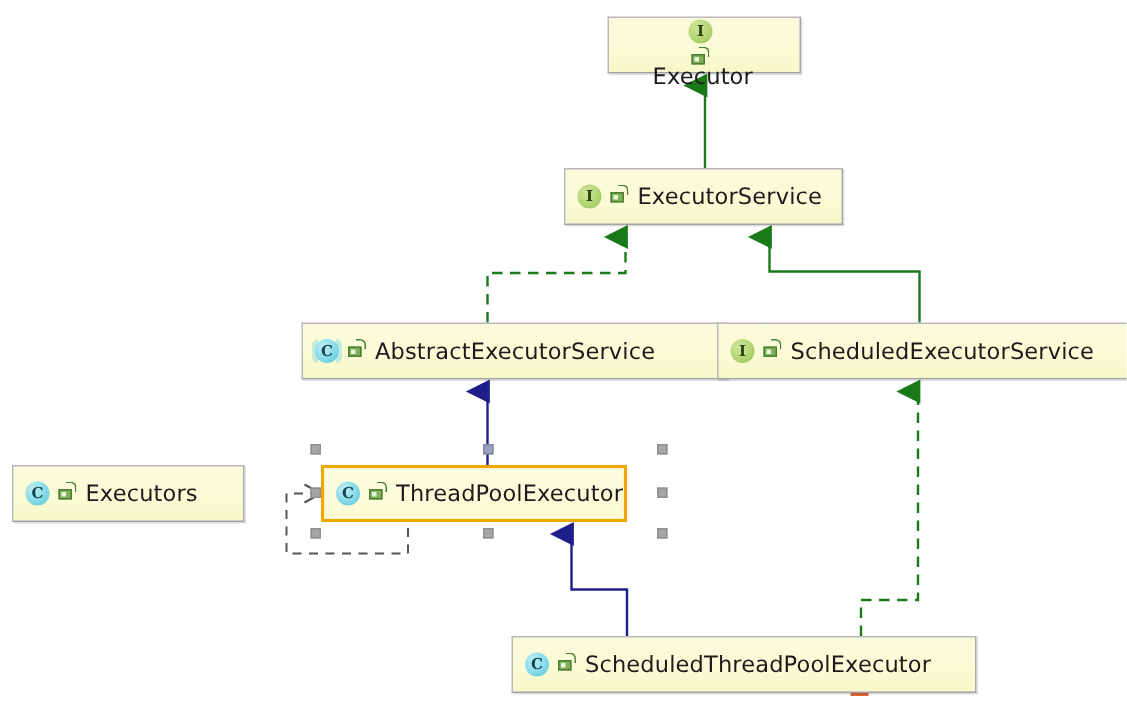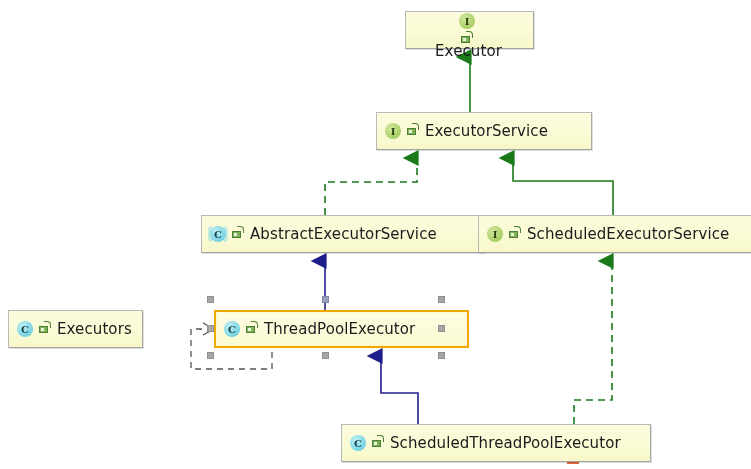--- a/index.html
+++ b/index.html
@@ -146,21 +146,21 @@
   <div class="node" style="left:405px;top:11px;width:129px;flex-direction:column;">
     <span class="ico ico-iface"></span>
     <span class="ico vis ico-vis">
       <i class="shackle"></i>
         <i class="body"></i>
         <i class="dot"></i>
     </span>
     <span class="label">Executor</span>
   </div>
 
-  <div class="node" style="left:376px;top:112px;width:216px;">
+  <div class="node" style="left:376px;top:112px;width:186px;">
     <span class="ico ico-iface"></span>
     <span class="ico vis ico-vis">
       <i class="shackle"></i>
         <i class="body"></i>
         <i class="dot"></i>
     </span>
     <span class="label">ExecutorService</span>
   </div>
 
   <div class="node" style="left:201px;top:215px;width:284px;">
@@ -179,31 +179,31 @@
   <div class="node" style="left:478px;top:215px;width:312px;">
     <span class="ico ico-iface"></span>
     <span class="ico vis ico-vis">
       <i class="shackle"></i>
         <i class="body"></i>
         <i class="dot"></i>
     </span>
     <span class="label">ScheduledExecutorService</span>
   </div>
 
-  <div class="node" style="left:8px;top:310px;width:135px;">
+  <div class="node" style="left:8px;top:310px;width:155px;">
     <span class="ico ico-class"></span>
     <span class="ico vis ico-vis">
       <i class="shackle"></i>
         <i class="body"></i>
         <i class="dot"></i>
     </span>
     <span class="label">Executors</span>
   </div>
 
-  <div class="node selected" style="left:214px;top:310px;width:255px;">
+  <div class="node selected" style="left:214px;top:310px;width:204px;">
     <span class="ico ico-class"></span>
     <span class="ico vis ico-vis">
       <i class="shackle"></i>
         <i class="body"></i>
         <i class="dot"></i>
     </span>
     <span class="label">ThreadPoolExecutor</span>
   </div>
 
   <div class="handle" style="left:207px;top:296px;"></div>

